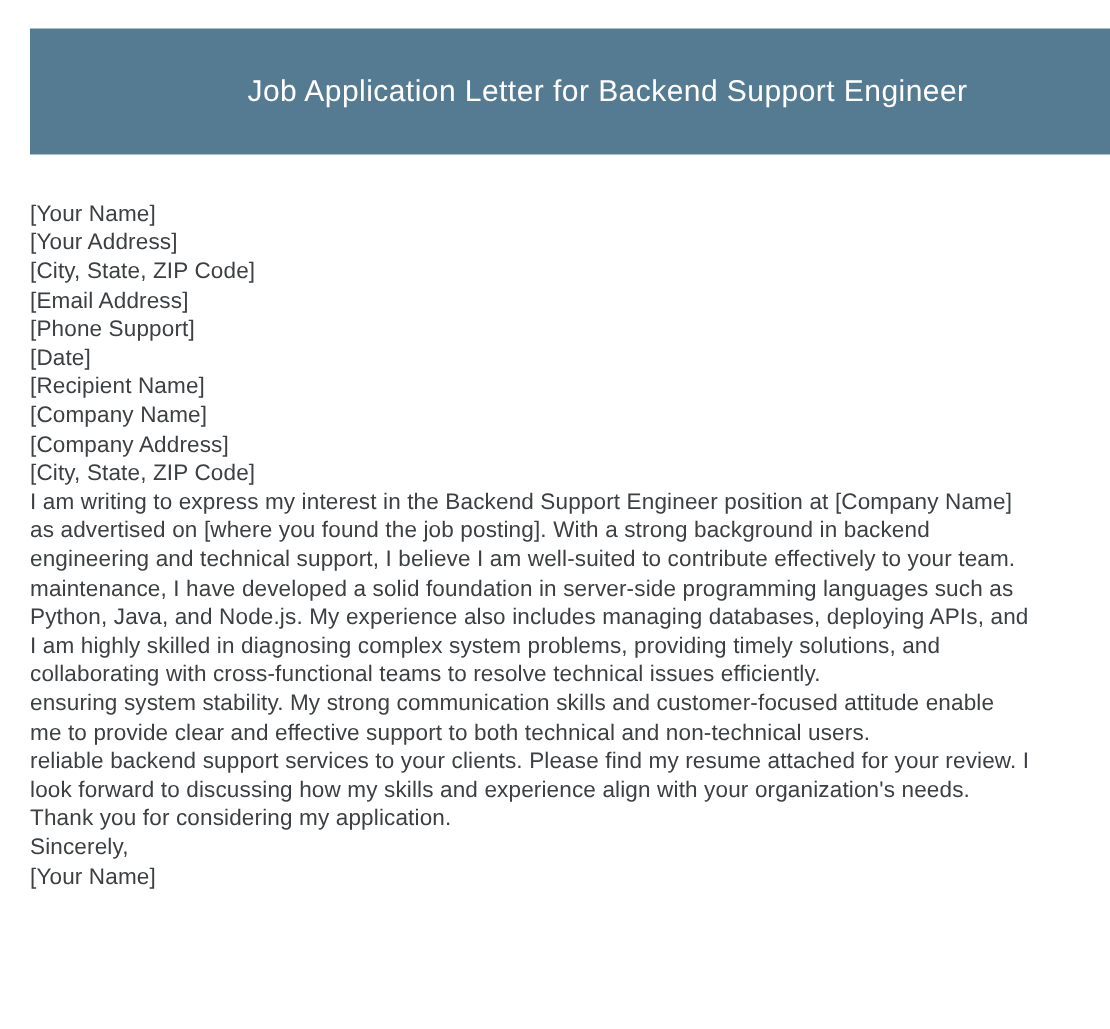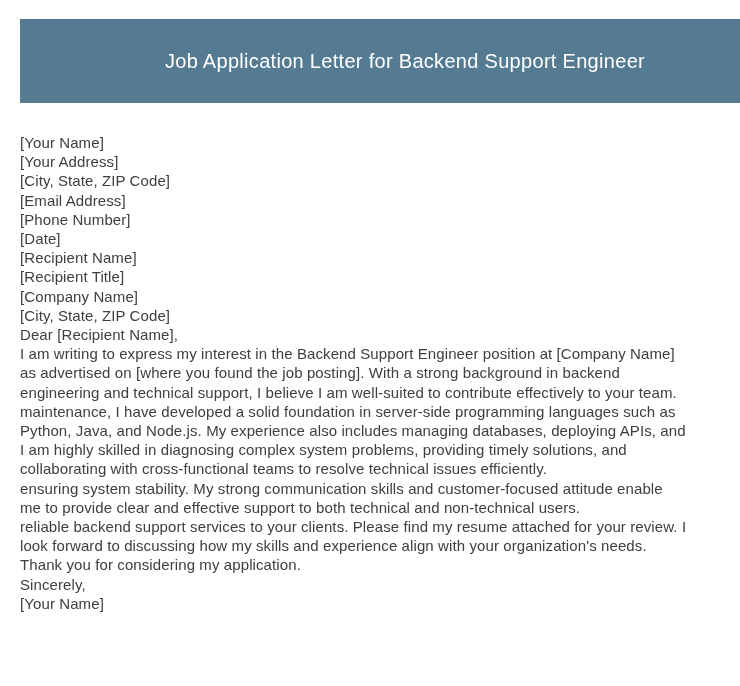--- a/index.html
+++ b/index.html
@@ -49,27 +49,26 @@
 
 <div class="header-bar" style="background: rgb(85, 123, 146); color: rgb(255, 255, 255);">
   <div class="header-title">Job Application Letter for Backend Support Engineer</div>
 </div>
 
 <div class="letter-body" style="color: rgb(60, 64, 67);">
     <div class="letter-line">[Your Name]</div>
     <div class="letter-line">[Your Address]</div>
     <div class="letter-line">[City, State, ZIP Code]</div>
     <div class="letter-line">[Email Address]</div>
-    <div class="letter-line">[Phone Number]</div>
+    <div class="letter-line">[Phone Support]</div>
     <div class="letter-line">[Date]</div>
     <div class="letter-line">[Recipient Name]</div>
-    <div class="letter-line">[Recipient Title]</div>
     <div class="letter-line">[Company Name]</div>
+    <div class="letter-line">[Company Address]</div>
     <div class="letter-line">[City, State, ZIP Code]</div>
-    <div class="letter-line">Dear [Recipient Name],</div>
     <div class="letter-line">I am writing to express my interest in the Backend Support Engineer position at [Company Name]</div>
     <div class="letter-line">as advertised on [where you found the job posting]. With a strong background in backend</div>
     <div class="letter-line">engineering and technical support, I believe I am well-suited to contribute effectively to your team.</div>
     <div class="letter-line">maintenance, I have developed a solid foundation in server-side programming languages such as</div>
     <div class="letter-line">Python, Java, and Node.js. My experience also includes managing databases, deploying APIs, and</div>
     <div class="letter-line">I am highly skilled in diagnosing complex system problems, providing timely solutions, and</div>
     <div class="letter-line">collaborating with cross-functional teams to resolve technical issues efficiently.</div>
     <div class="letter-line">ensuring system stability. My strong communication skills and customer-focused attitude enable</div>
     <div class="letter-line">me to provide clear and effective support to both technical and non-technical users.</div>
     <div class="letter-line">reliable backend support services to your clients. Please find my resume attached for your review. I</div>

